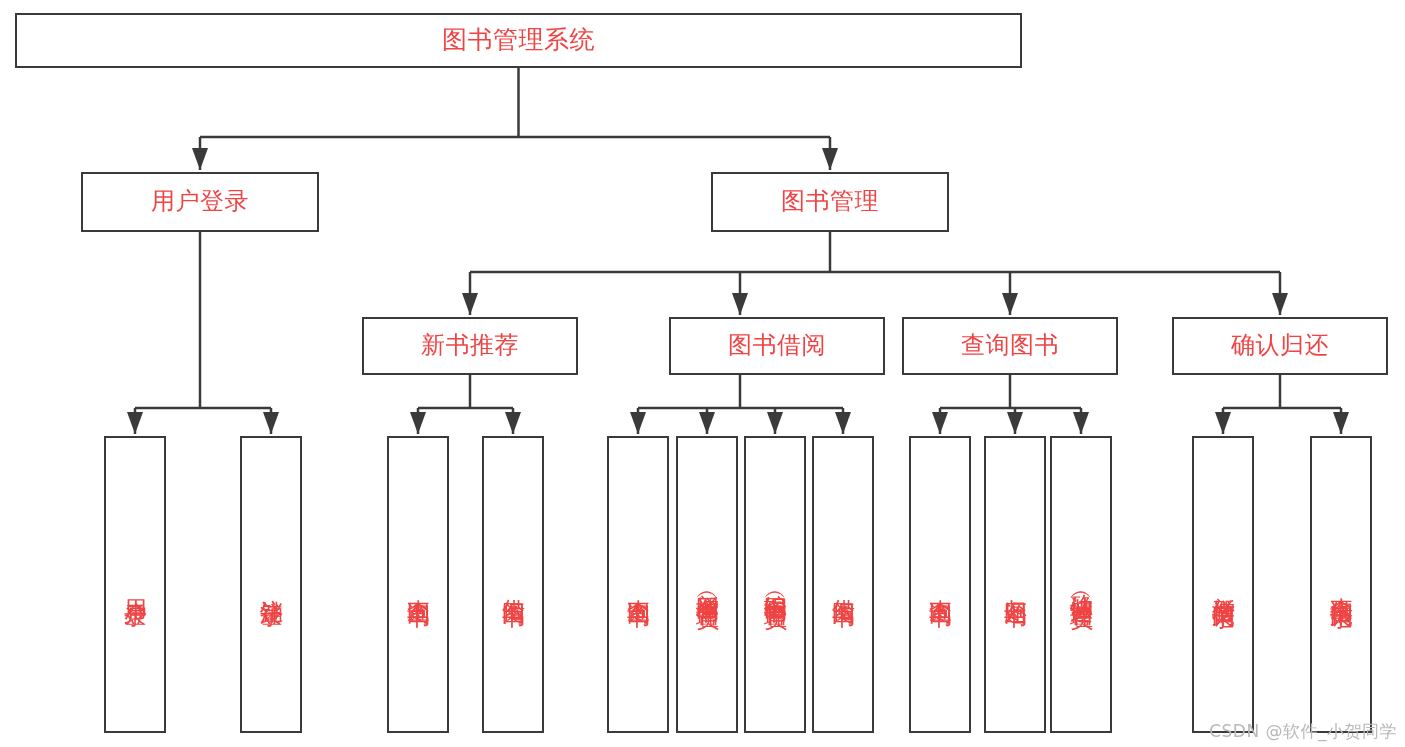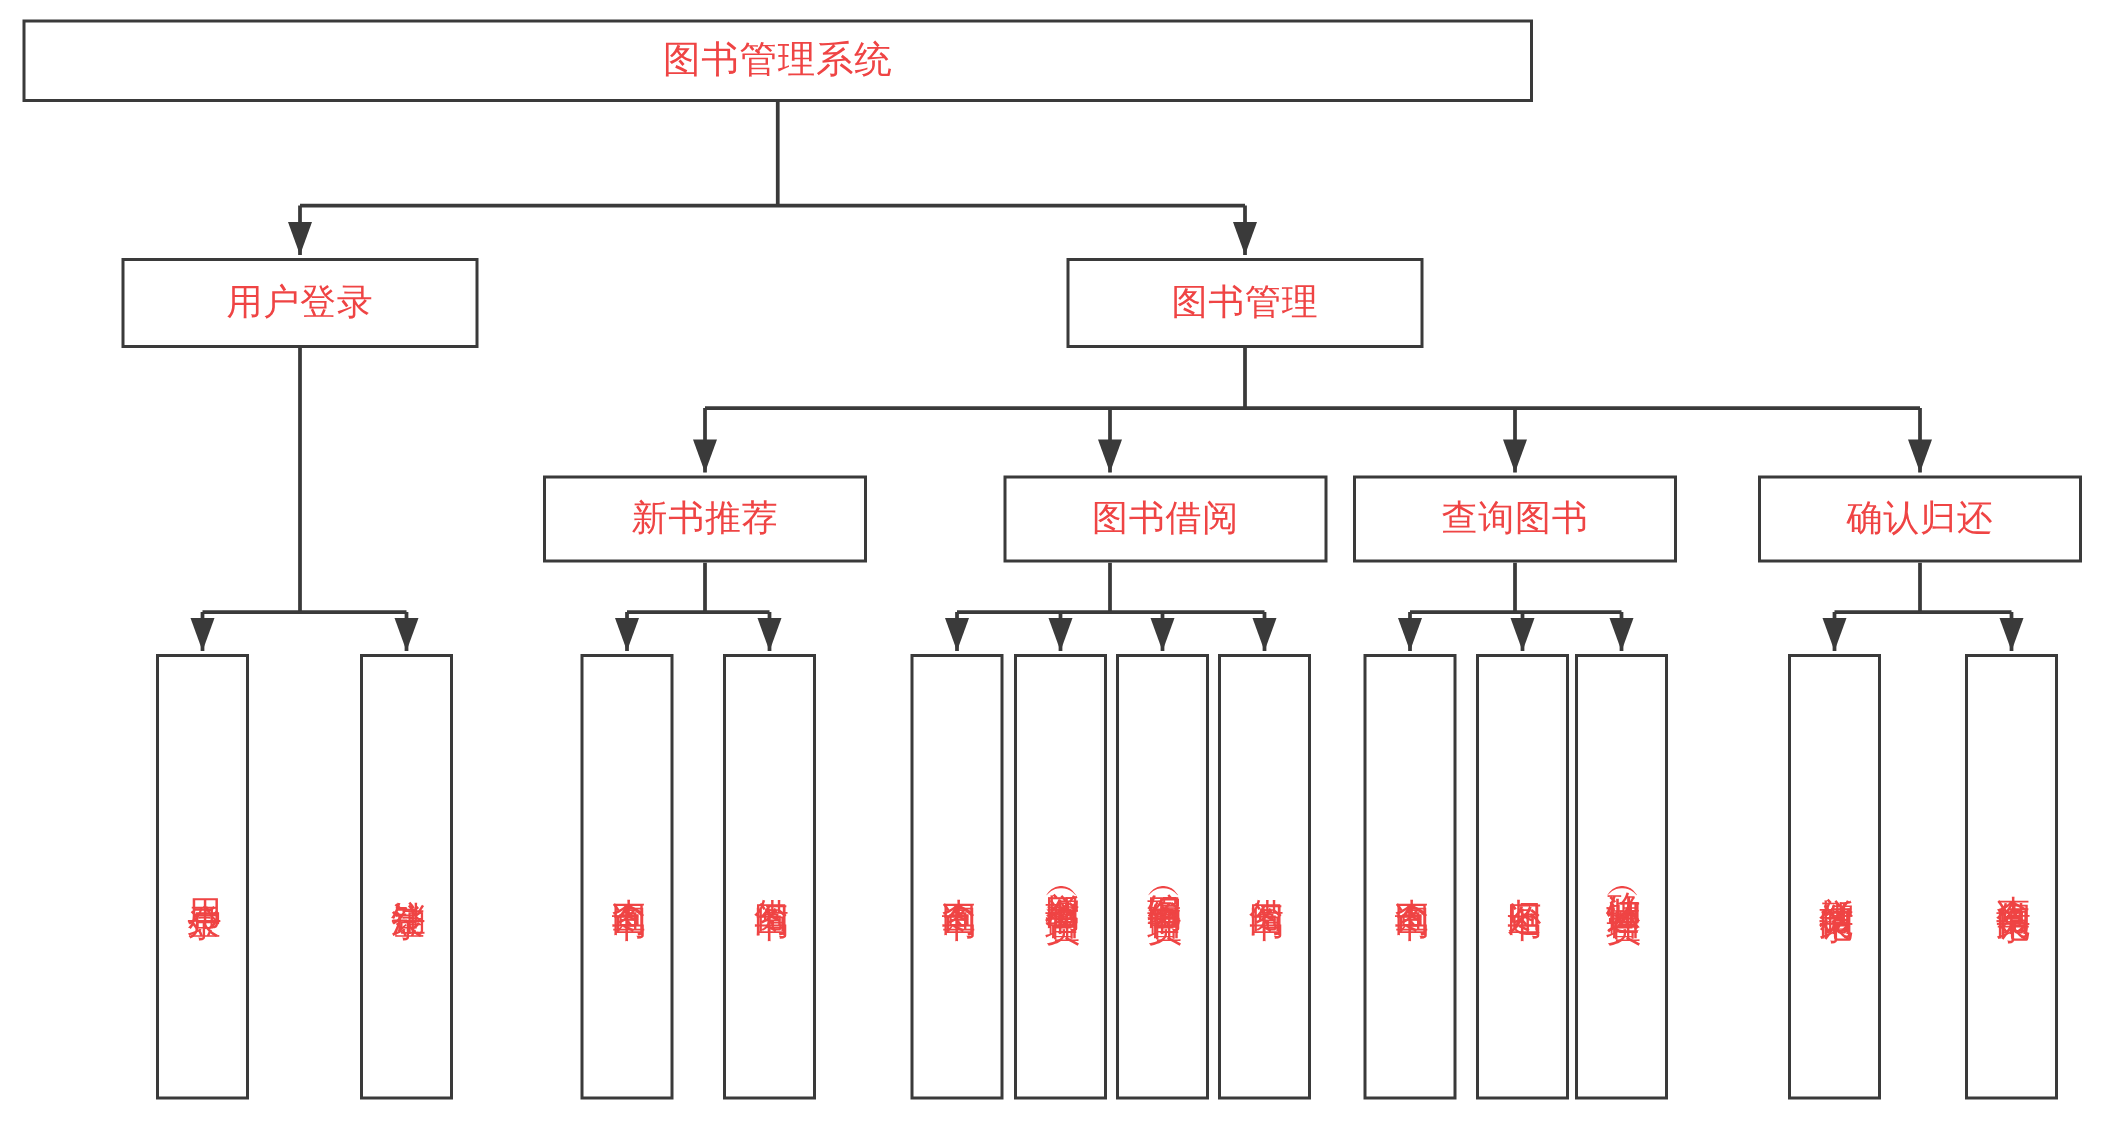--- a/index.html
+++ b/index.html
@@ -184,13 +184,14 @@
         <span class="vtext">确认归还（管理员）</span>
       </div>
       <div class="node vert" style="left: 1192px; top: 436px; width: 62px; height: 297px;">
         <span class="vtext">新增借阅记录</span>
       </div>
       <div class="node vert" style="left: 1310px; top: 436px; width: 62px; height: 297px;">
         <span class="vtext">查询借阅记录</span>
       </div>
     </div>
 
+  <div id="watermark">CSDN @软件_小贺同学</div>
 </div>
 
 </body></html>

